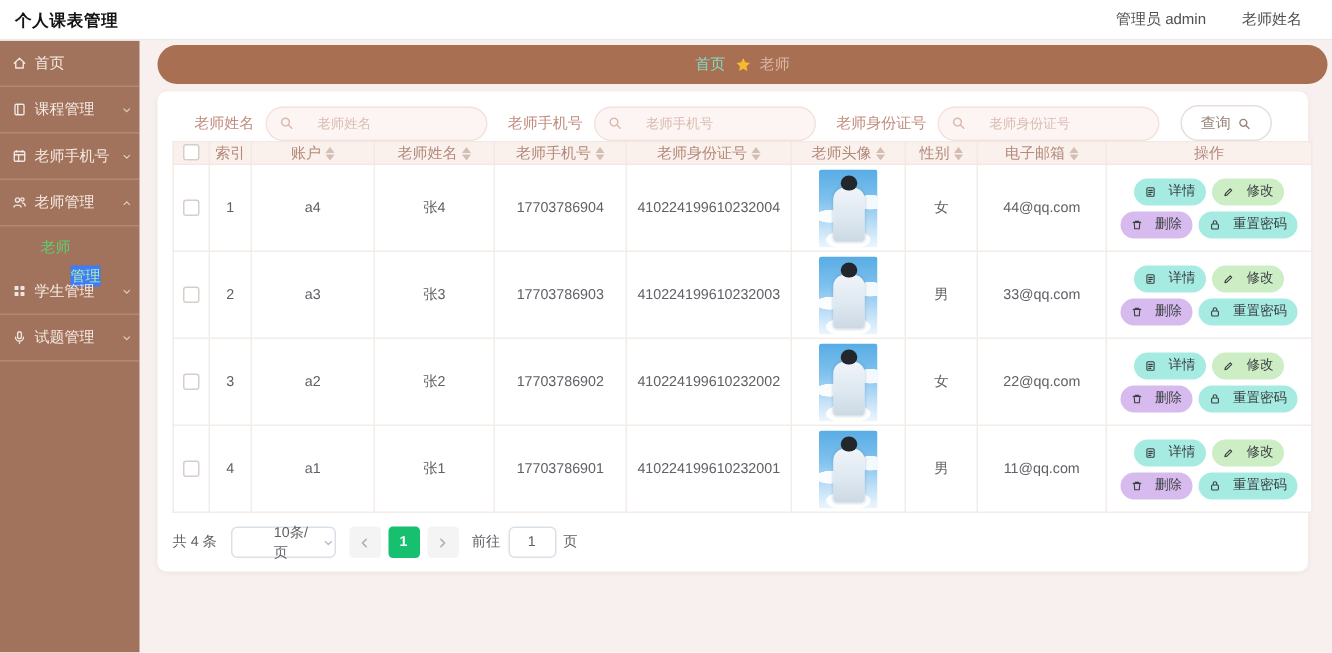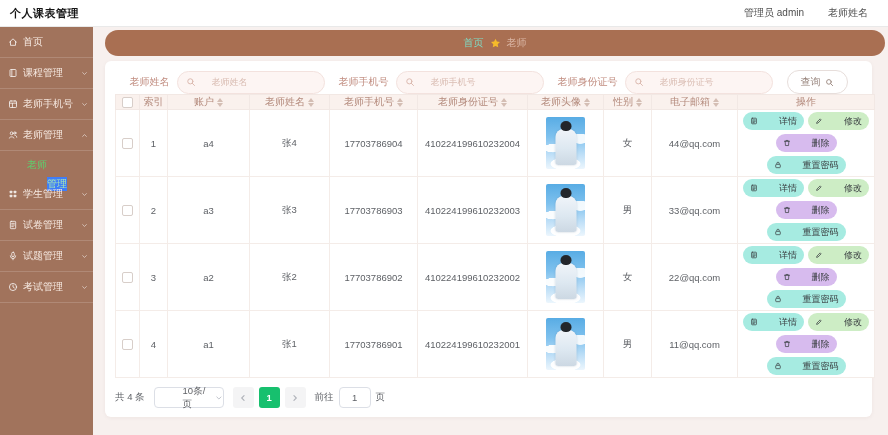--- a/index.html
+++ b/index.html
@@ -59,21 +59,21 @@
   .avatar { width: 39px; height: 52px; margin: 0 auto; border-radius: 2px; position: relative; overflow: hidden;
     background:
       radial-gradient(ellipse 15px 7px at 18% 60%, rgba(255,255,255,.95) 58%, rgba(255,255,255,0) 62%),
       radial-gradient(ellipse 18px 8px at 88% 42%, rgba(255,255,255,.9) 58%, rgba(255,255,255,0) 62%),
       radial-gradient(ellipse 24px 10px at 50% 90%, rgba(255,255,255,.97) 60%, rgba(255,255,255,0) 64%),
       linear-gradient(180deg, #58ace4 0%, #7ec1ee 38%, #bedff7 72%, #ecf6fd 100%); }
   .avatar::before { content: ""; position: absolute; top: 4px; left: 50%; transform: translateX(-50%); width: 11px; height: 10px; border-radius: 50% 50% 46% 46%; background: #23262b; z-index: 2; }
   .avatar::after { content: ""; position: absolute; top: 12px; left: 50%; transform: translateX(-50%); width: 21px; height: 36px; border-radius: 8px 8px 3px 3px; background: linear-gradient(180deg, #f0f4f9 0%, #dde8f1 55%, #ccd8e3 100%); box-shadow: 0 0 2px rgba(90,120,150,.4); }
 
   .actions { display: flex; flex-wrap: wrap; justify-content: center; align-items: center; gap: 4px 4px; padding: 2px; }
-  .act-pill { height: 18px; padding: 0 7px; border: none; border-radius: 9px; font-size: 9px; color: #3a3f42; display: inline-flex; align-items: center; gap: 21px; cursor: pointer; font-family: inherit; }
+  .act-pill { height: 18px; padding: 0 7px; border: none; border-radius: 9px; font-size: 9px; color: #3a3f42; display: inline-flex; align-items: center; gap: 8px; cursor: pointer; font-family: inherit; }
   .act-pill .icon { width: 8px; height: 8px; }
 
   .pagination { display: flex; align-items: center; gap: 9px; padding: 9px 10px 4px; font-size: 9.5px; color: #5e6166; }
   .psize { width: 70px; height: 21px; border: 1px solid #dcdfe6; border-radius: 4px; display: flex; align-items: center; justify-content: center; gap: 1px; color: #606266; cursor: pointer; background: #fff; padding-left: 28px; }
   .psize .icon { width: 8px; height: 8px; color: #b9bdc5; }
   .pager { display: flex; align-items: center; gap: 5px; }
   .pg-btn { width: 21px; height: 21px; border: none; border-radius: 3px; background: #f4f4f5; color: #aeb1b8; display: inline-flex; align-items: center; justify-content: center; cursor: pointer; }
   .pg-btn .icon { width: 8px; height: 8px; }
   .pg-num { width: 21px; height: 21px; border-radius: 3px; background: var(--c-green, #17c06e); color: #fff; font-size: 9.5px; font-weight: bold; display: inline-flex; align-items: center; justify-content: center; cursor: pointer; }
   .goto { display: flex; align-items: center; gap: 5px; }
@@ -161,53 +161,25 @@
         <span class="lbl">学生管理</span>
         <span class="icon chev">
           <svg viewBox="0 0 12 12" fill="none" stroke="currentColor" stroke-width="1.4" stroke-linecap="round">
             <path d="M2.8 4.4 6 7.6l3.2-3.2"></path>
           </svg>
         </span>
       </div>
       <div class="side-item">
         <span class="icon">
           <svg viewBox="0 0 12 12" fill="none" stroke="currentColor" stroke-width="1.1" stroke-linecap="round">
-            <rect x="2.8" y="1.6" width="6.4" height="8.8" rx="1"></rect>
-            <path d="M4.4 4h3.2M4.4 6h3.2M4.4 8h2"></path>
-          </svg>
-        </span>
-        <span class="lbl">试卷管理</span>
-        <span class="icon chev">
-          <svg viewBox="0 0 12 12" fill="none" stroke="currentColor" stroke-width="1.4" stroke-linecap="round">
-            <path d="M2.8 4.4 6 7.6l3.2-3.2"></path>
-          </svg>
-        </span>
-      </div>
-      <div class="side-item">
-        <span class="icon">
-          <svg viewBox="0 0 12 12" fill="none" stroke="currentColor" stroke-width="1.1" stroke-linecap="round">
             <rect x="4.5" y="1.4" width="3" height="5.4" rx="1.5"></rect>
             <path d="M2.8 5.8a3.2 3.2 0 0 0 6.4 0M6 9v1.6"></path>
           </svg>
         </span>
         <span class="lbl">试题管理</span>
-        <span class="icon chev">
-          <svg viewBox="0 0 12 12" fill="none" stroke="currentColor" stroke-width="1.4" stroke-linecap="round">
-            <path d="M2.8 4.4 6 7.6l3.2-3.2"></path>
-          </svg>
-        </span>
-      </div>
-      <div class="side-item">
-        <span class="icon">
-          <svg viewBox="0 0 12 12" fill="none" stroke="currentColor" stroke-width="1.1" stroke-linecap="round">
-            <circle cx="6" cy="6" r="4.3"></circle>
-            <path d="M6 3.6V6l1.7 1.1"></path>
-          </svg>
-        </span>
-        <span class="lbl">考试管理</span>
         <span class="icon chev">
           <svg viewBox="0 0 12 12" fill="none" stroke="currentColor" stroke-width="1.4" stroke-linecap="round">
             <path d="M2.8 4.4 6 7.6l3.2-3.2"></path>
           </svg>
         </span>
       </div>
     </aside>
 
   <main>
     <div class="crumb-bar">

